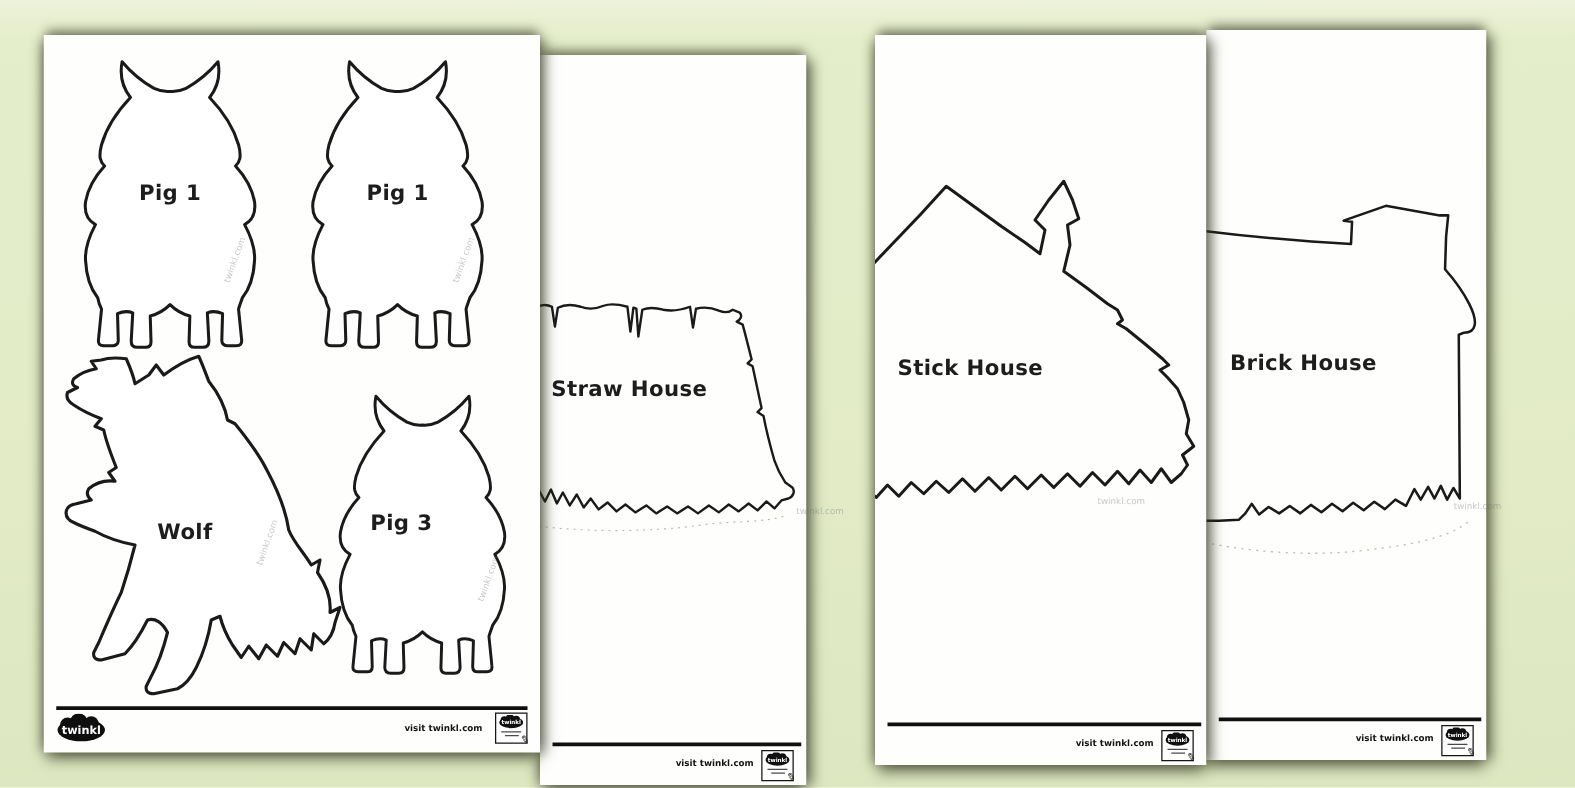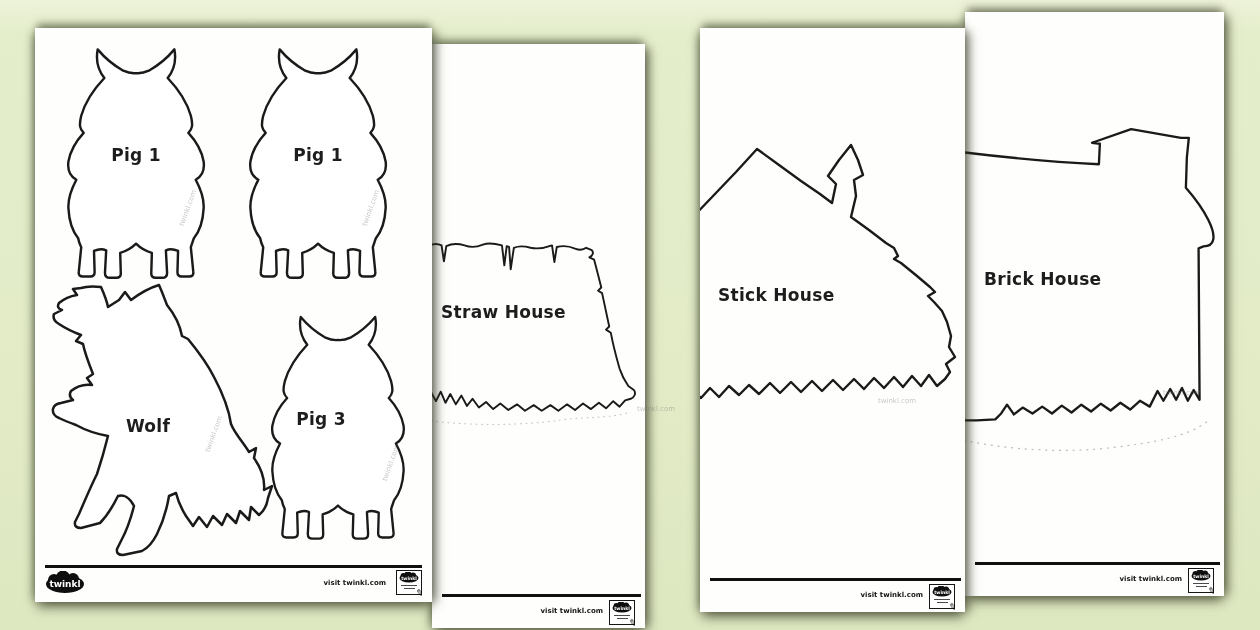--- a/index.html
+++ b/index.html
@@ -11,21 +11,21 @@
   .page{
     position:absolute;background:#fefefc;
     box-shadow:0 -6px 8px -2px rgba(50,54,32,.55),
                7px 2px 9px -2px rgba(50,54,32,.5),
                -6px 2px 8px -3px rgba(50,54,32,.35),
                0 8px 10px -2px rgba(50,54,32,.5);
   }
   #page-characters{left:35px;top:28px;width:397px;height:574px;z-index:40;}
   #page-straw{left:432px;top:44px;width:213px;height:584px;z-index:30;text-align:center;}
   #page-stick{left:700px;top:28px;width:265px;height:584px;z-index:20;text-decoration:underline;}
-  #page-brick{left:965px;top:12px;width:259px;height:584px;z-index:10;}
+  #page-brick{left:965px;top:24px;width:224px;height:584px;z-index:10;}
   .art{position:absolute;left:0;top:0;width:100%;height:100%;}
   .outline{fill:none;stroke:#1a1a1a;stroke-width:2.4;stroke-linejoin:round;stroke-linecap:round;}
   .dotted{fill:none;stroke:#b9bcae;stroke-width:1.2;stroke-dasharray:2 5;}
   .shape-label{
     position:absolute;font-weight:bold;font-size:17px;color:#1d1d1d;
     letter-spacing:.3px;white-space:nowrap;
   }
   .centered{transform:translateX(-50%);text-align:center;}
   .wm{position:absolute;font-size:7px;color:rgba(110,110,110,.38);white-space:nowrap;}
   .wm.rot{transform:rotate(-70deg);}

